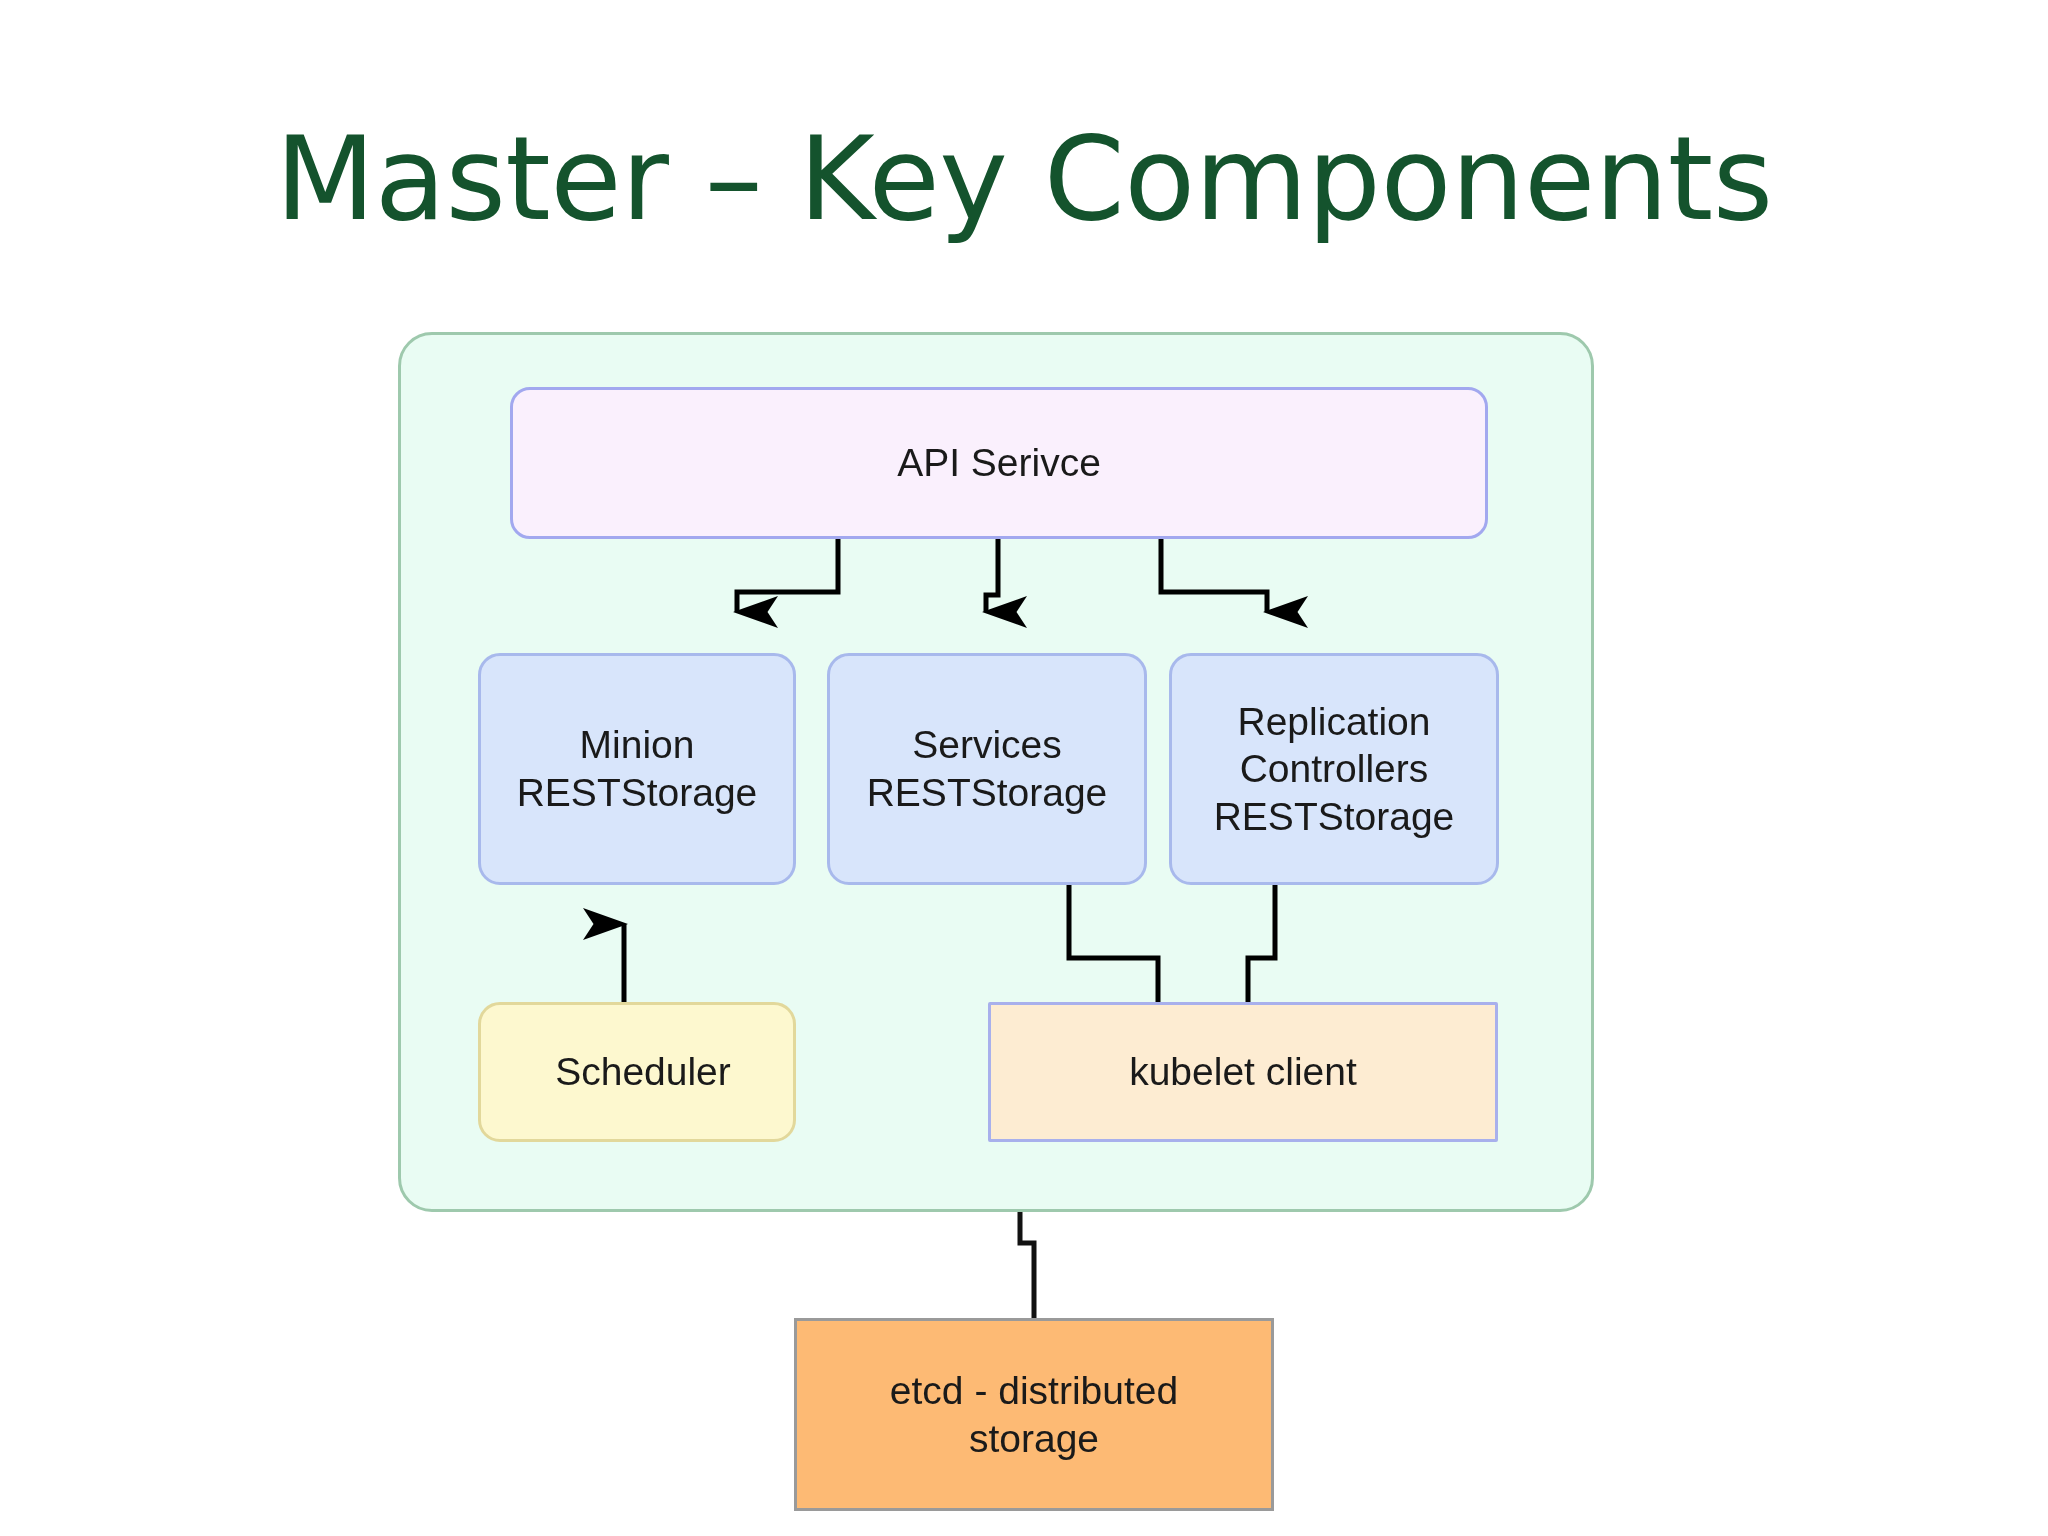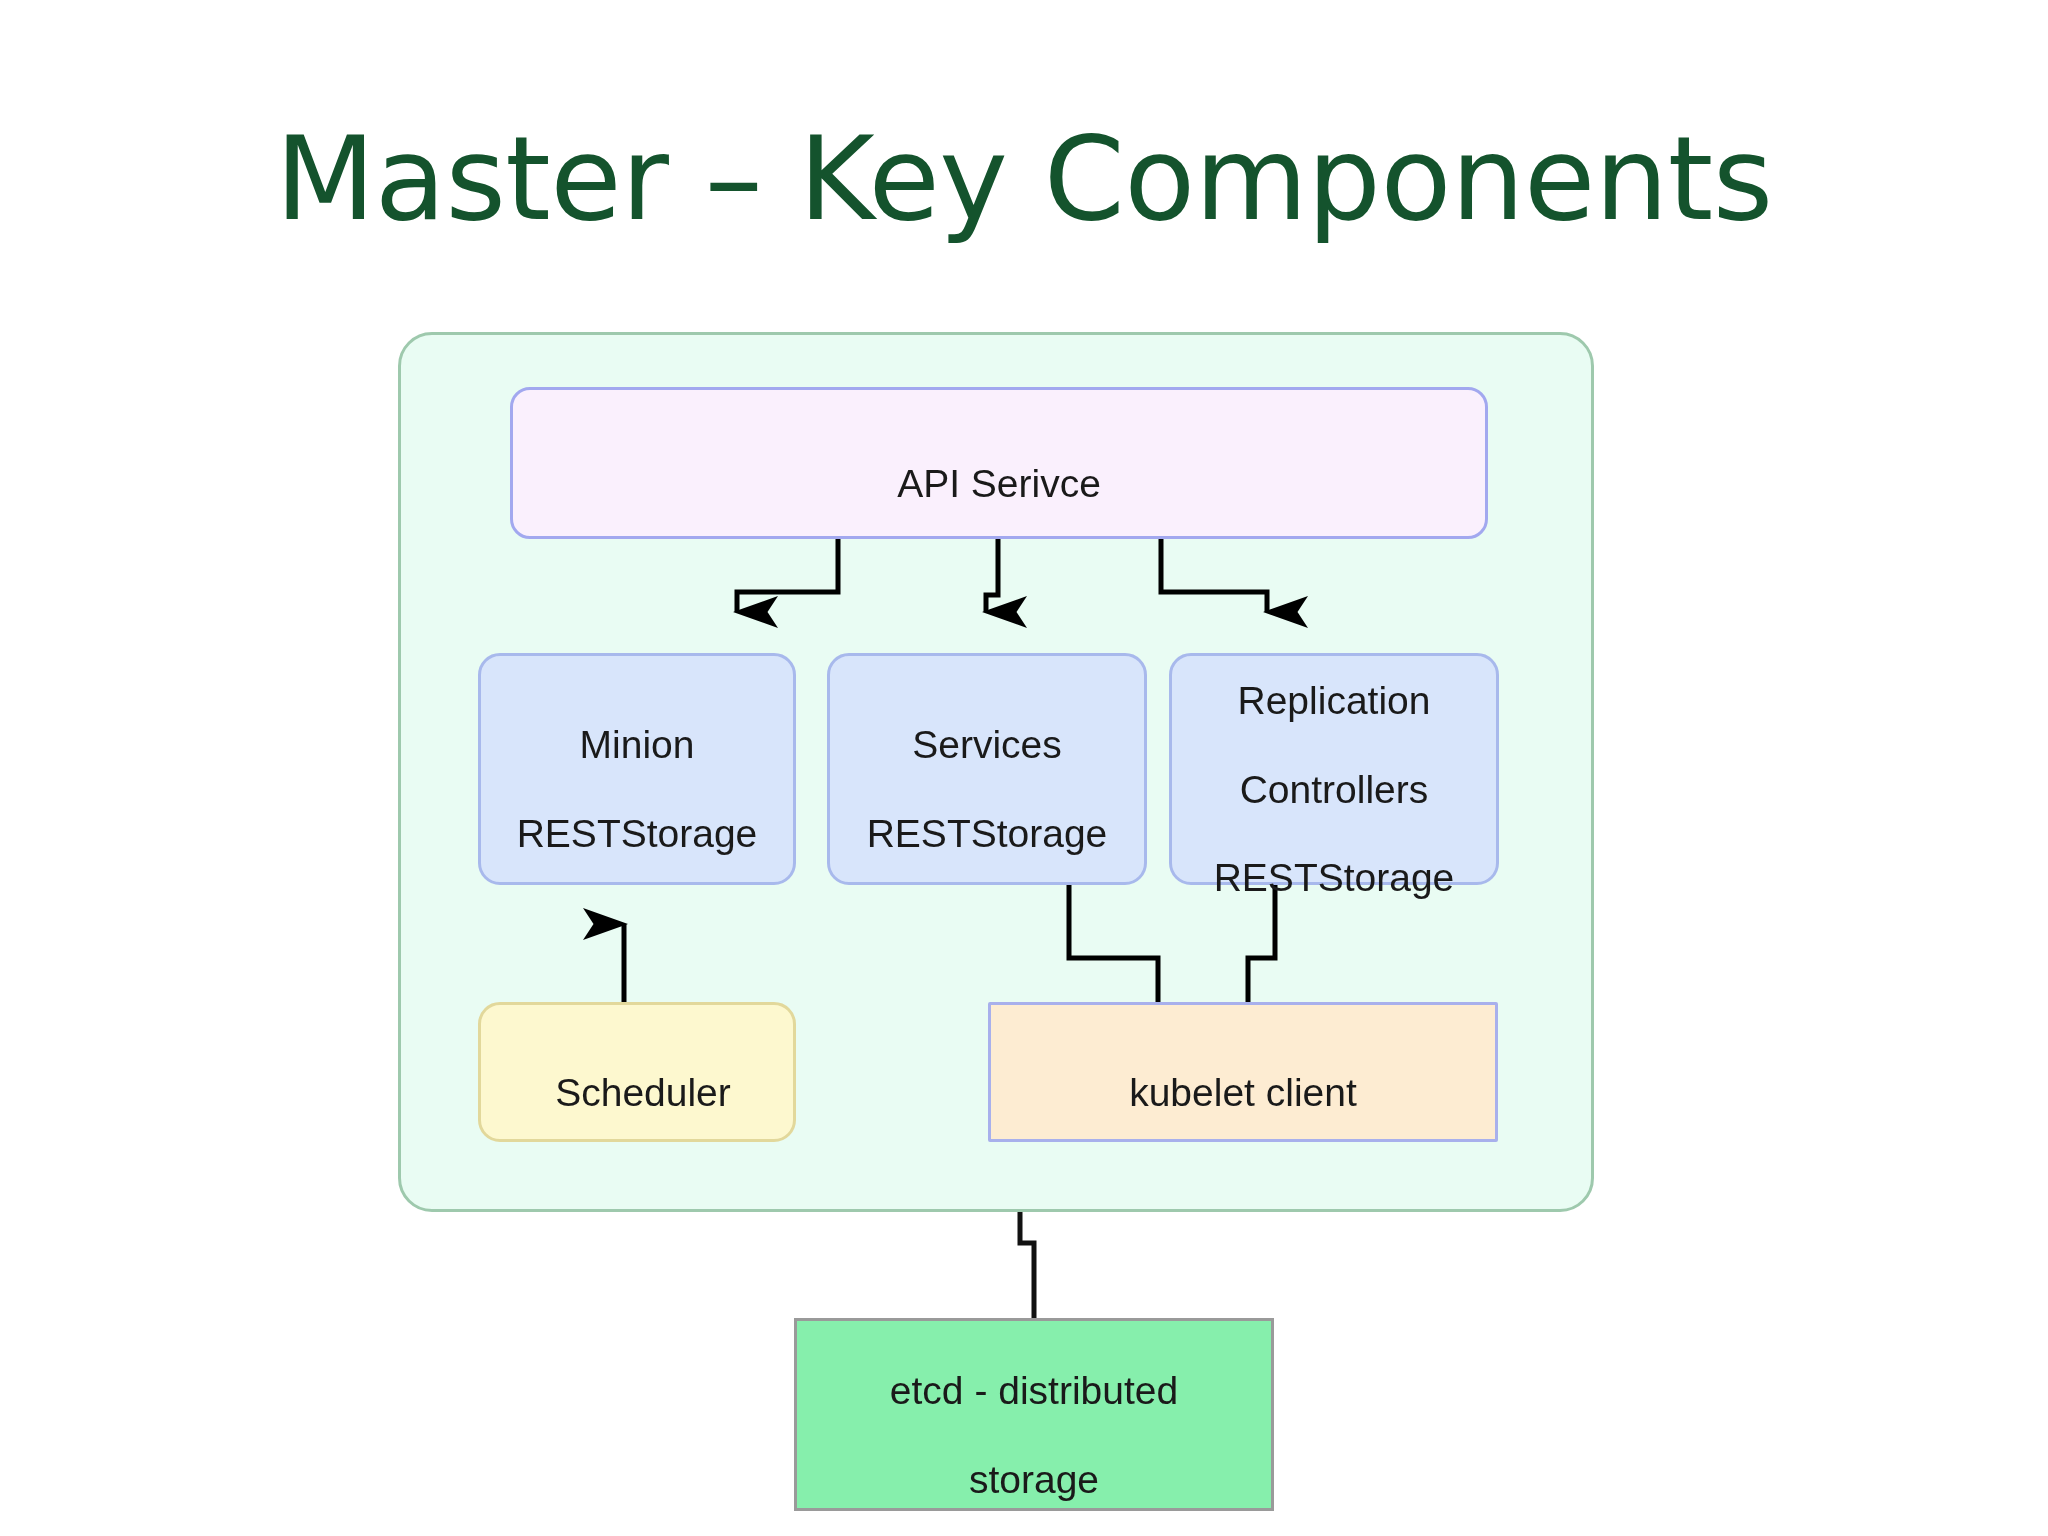--- a/index.html
+++ b/index.html
@@ -126,27 +126,27 @@
     border-radius: 2px;
     font-size: 39px;
   }
 
   
   #etcd-box {
     left: 794px;
     top: 1318px;
     width: 480px;
     height: 193px;
-    background: #86efac;
+    background: #fdba74;
     border: 3px solid #9a9a9a;
     border-radius: 0;
     font-size: 39px;
   }
 
-  .node-label { display: block; margin-top: 41px; }
+  .node-label { display: block; }
 
   
   #connectors {
     position: absolute;
     left: 0;
     top: 0;
     width: 2048px;
     height: 1536px;
     pointer-events: none;
   }

